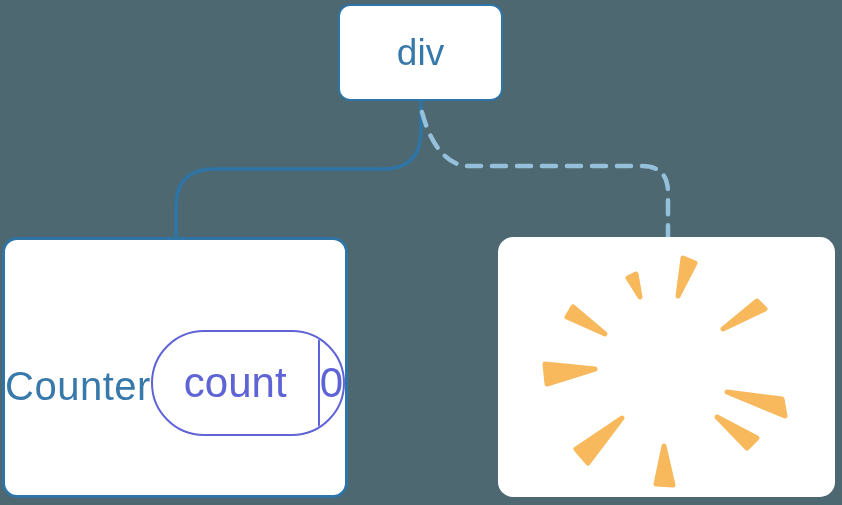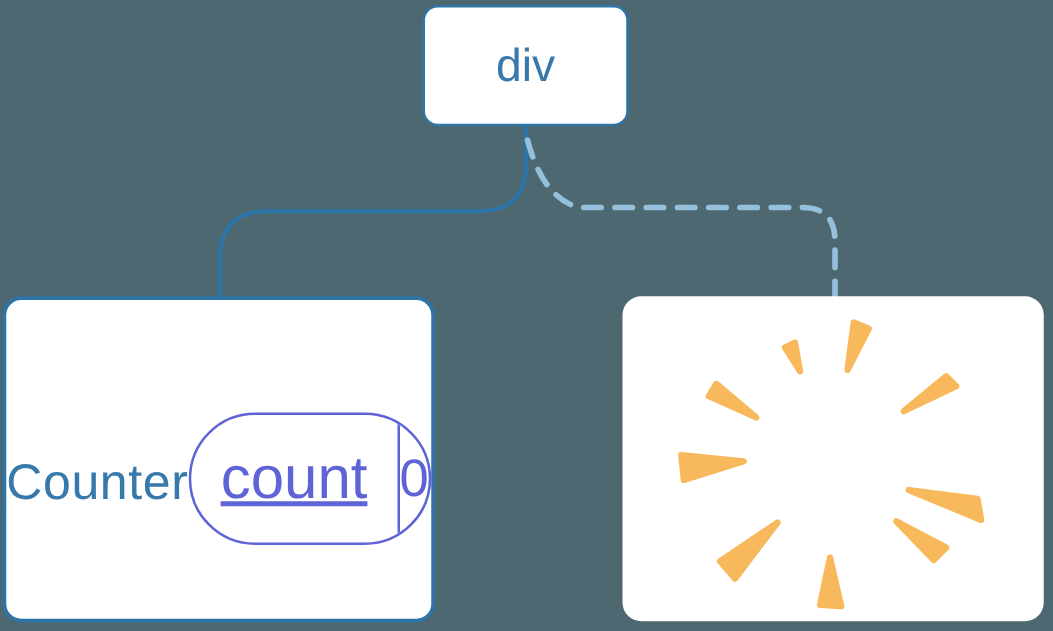--- a/index.html
+++ b/index.html
@@ -83,24 +83,23 @@
     border-radius: 53px;
     display: flex;
     align-items: stretch;
     overflow: hidden;
   }
   .state-key {
     width: 176px;
     display: flex;
     align-items: center;
     justify-content: center;
-    font-size: 48px;
+    font-size: 42px;
     color: var(--state-purple);
     border-right: 2.5px solid var(--state-purple);
-    text-decoration: underline;
   }
   .state-value {
     flex: 1;
     display: flex;
     align-items: center;
     justify-content: center;
     font-size: 42px;
     color: var(--state-purple);
   }
   .card-removed {

